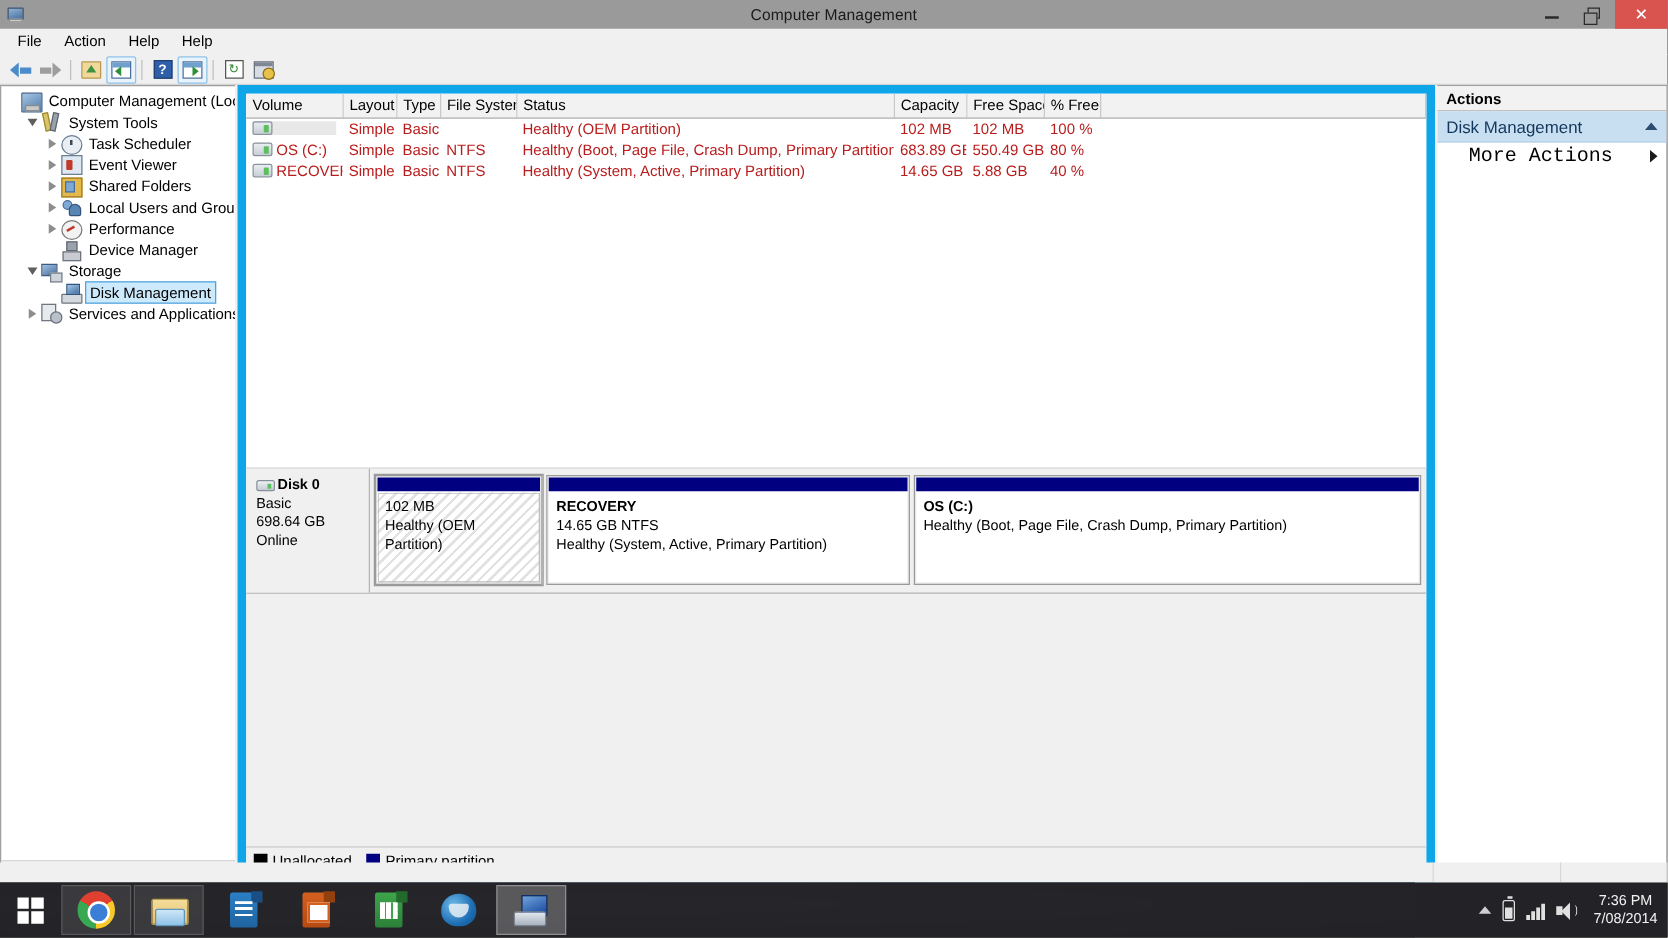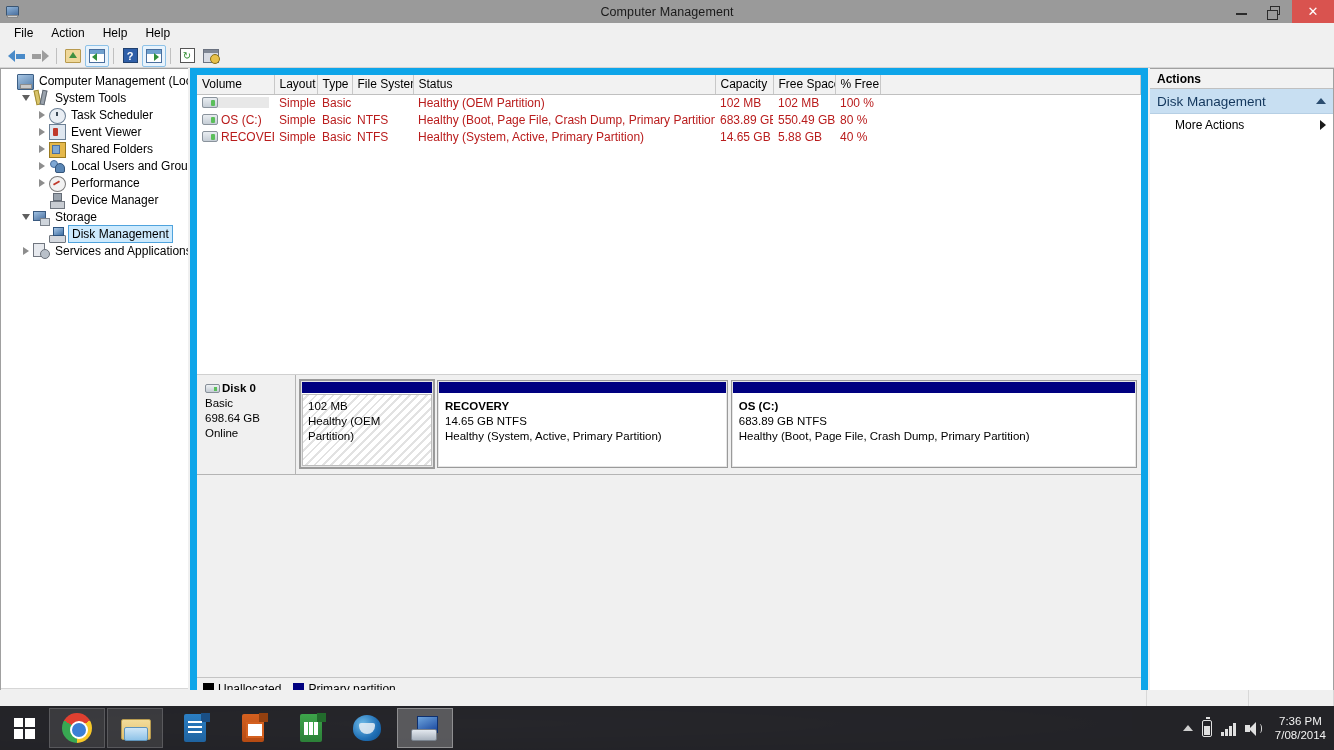--- a/index.html
+++ b/index.html
@@ -361,21 +361,21 @@
     height: 25px; background: #c8dff2;
     display: flex; align-items: center; padding: 0 7px;
     font-size: 13.5px; color: #12365c;
     border-bottom: 1px solid #b6cfe4;
   }
   .act-group .caret { margin-left: auto; }
   .caret-up { width:0;height:0;border-left:5px solid transparent;border-right:5px solid transparent;border-bottom:6px solid #2b4d70; }
   .caret-right { width:0;height:0;border-top:5px solid transparent;border-bottom:5px solid transparent;border-left:6px solid #1a1a1a; }
   .act-item {
     height: 22px; display: flex; align-items: center;
-    padding: 0 7px 0 25px; font-size: 12px; color: #000;
+    padding: 0 7px 0 25px; font-size: 16px; color: #000; font-family: Liberation Mono, monospace;
   }
   .act-item .caret { margin-left: auto; }
 
   
   #statusstrip {
     position: absolute; left: 0; top: 690px; width: 1334px; height: 16px;
     background: #f0f0f0; display: flex;
   }
   #statusstrip .sec { border-right: 1px solid #d8d8d8; height: 16px; }
 
@@ -763,21 +763,20 @@
                 <div class="pbody">
                   <div class="pname">RECOVERY</div>
                   <div>14.65 GB NTFS</div>
                   <div>Healthy (System, Active, Primary Partition)</div>
                 </div>
               </div>
               <div class="part" style="flex: 49 1 0px;">
                 <div class="pbar" style="background: rgb(0, 0, 128);"></div>
                 <div class="pbody">
                   <div class="pname">OS  (C:)</div>
-                  <div>683.89 GB NTFS</div>
                   <div>Healthy (Boot, Page File, Crash Dump, Primary Partition)</div>
                 </div>
               </div>
             </div>
           </div>
           <div class="emptyspace"></div>
         </div>
 
       <div id="legend">
           <div class="lgitem">

